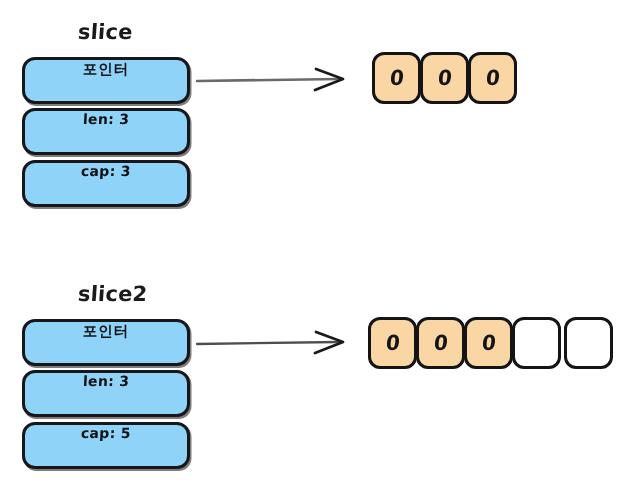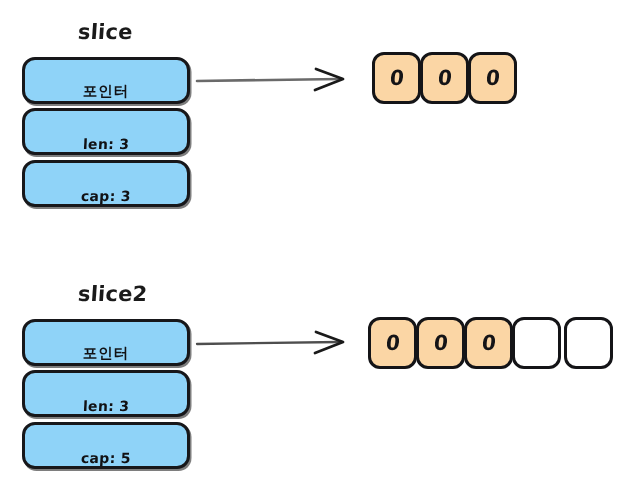--- a/index.html
+++ b/index.html
@@ -39,21 +39,21 @@
     transform: skewX(-4deg);
   }
 
   .field-box {
     position: absolute;
     box-sizing: border-box;
     background: #8fd3f8;
     border: 3px solid #17171a;
     border-radius: 13px;
     display: flex;
-    align-items: flex-end;
+    align-items: flex-start;
     justify-content: center;
     box-shadow: 1.5px 2px 0 rgba(20,20,20,0.55);
   }
 
   .field-label {
     font-family: "DejaVu Sans", sans-serif;
     font-size: 14px;
     font-weight: 600;
     color: #111114;
     letter-spacing: 0.3px;

